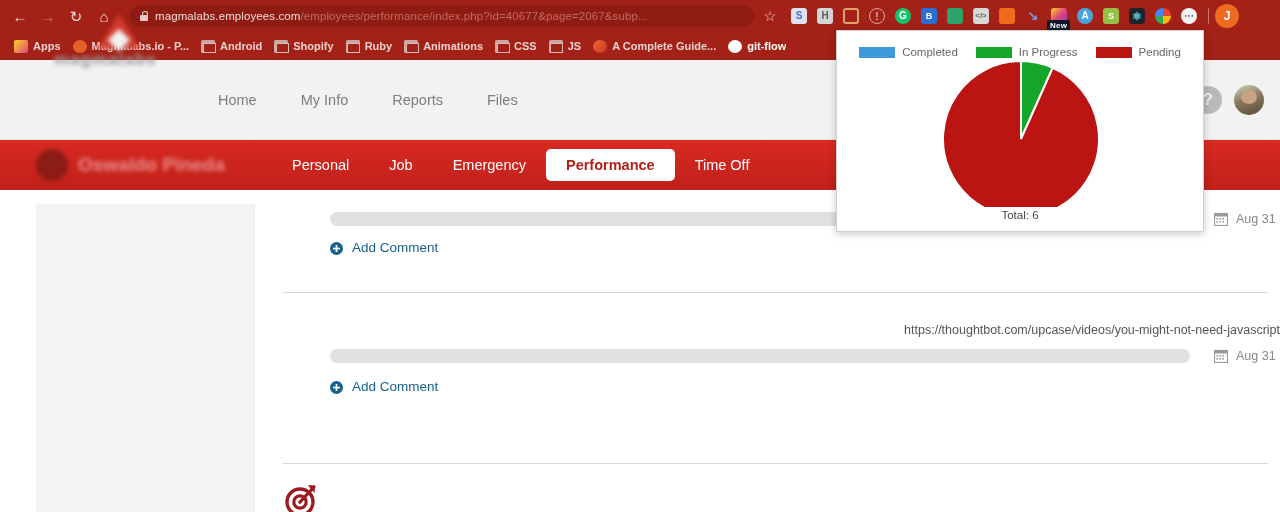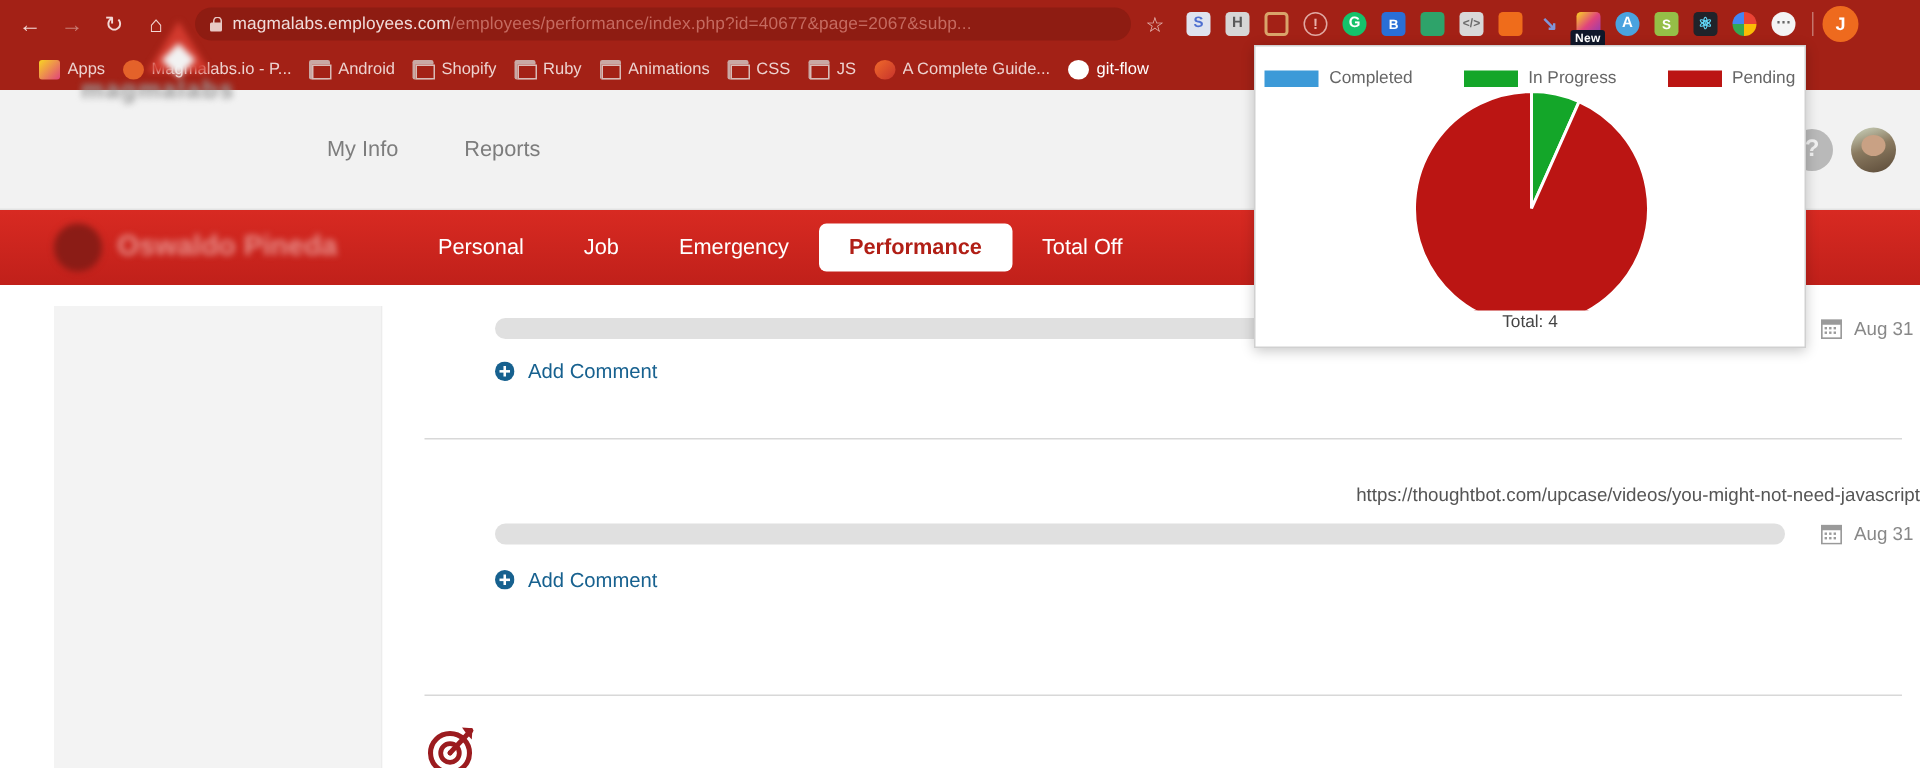--- a/index.html
+++ b/index.html
@@ -98,21 +98,22 @@
     background: #ee6a1e; color: #fff;
     font-size: 12px; font-weight: bold;
     display: flex; align-items: center; justify-content: center;
     flex: 0 0 auto; margin-right: 8px;
   }
 
   .bookmarks-row {
     position: absolute; left: 0; top: 32px;
     width: 1280px; height: 28px;
     display: flex; align-items: center;
-    padding-left: 20px;
+    padding-left: 8px;
+    font-weight: bold;
   }
   .bm {
     display: flex; align-items: center;
     height: 20px; padding: 0 6px;
     flex: 0 0 auto; max-width: 140px;
   }
   .bm .bmi {
     width: 14px; height: 13px; flex: 0 0 auto; margin-right: 5px;
     border-radius: 2px; position: relative;
   }
@@ -297,21 +298,21 @@
   .chart-overlay {
     position: absolute; left: 836px; top: 30px;
     width: 368px; height: 202px;
     background: #ffffff;
     border: 1px solid #d0d0d0;
     box-shadow: 0 2px 8px rgba(0,0,0,0.22);
     z-index: 50;
   }
   .chart-legend {
     display: flex; align-items: center; justify-content: center;
-    gap: 34px; height: 26px; padding-top: 16px;
+    gap: 18px; height: 26px; padding-top: 16px;
   }
   .lg { display: flex; align-items: center; gap: 7px; }
   .lg .sw { width: 36px; height: 11px; flex: 0 0 auto; }
   .lg .lb { font-size: 11.5px; color: #666666; }
   .pie-area {
     position: relative; width: 368px; height: 150px;
   }
   .pie-total {
     text-align: center; font-size: 11.5px; color: #444444;
     margin-top: 2px;
@@ -435,40 +436,42 @@
 </div>
 
 <div class="app-header"></div>
 
 <div class="logo-wrap">
   <div class="logo-mark"></div>
   <div class="logo-text">magmalabs</div>
 </div>
 
 <div class="mainnav">
+  <a href="#">Home</a>
   <a href="#">My Info</a>
   <a href="#">Reports</a>
+  <a href="#">Files</a>
 </div>
 
 <div class="hdr-right">
   <div class="help-circle">?</div>
   <div class="hdr-avatar"></div>
 </div>
 
 <div class="emp-bar">
   <div class="emp-id">
     <div class="emp-av"></div>
     <div class="emp-name">Oswaldo Pineda</div>
   </div>
   <div class="emp-tabs">
     <a href="#">Personal</a>
     <a href="#">Job</a>
     <a href="#">Emergency</a>
     <a href="#" class="active">Performance</a>
-    <a href="#">Total Off</a>
+    <a href="#">Time Off</a>
   </div>
 </div>
 
 <div class="body-wrap">
   <div class="left-rail"></div>
   <div class="side-panel"></div>
 
   <div class="content">
 
     <div class="goal" style="top:0px;">
@@ -578,14 +581,14 @@
     </div>
   </div>
 
   <div class="pie-area">
     <svg id="pie-svg" width="368" height="150" viewBox="0 0 368 150">
         <path d="M 184 82 L 184 4 A 78 78 0 0 1 215.72545815991242 10.74345430387713 Z" fill="#14a629" stroke="#ffffff" stroke-width="2"></path>
         <path d="M 184 82 L 215.72545815991242 10.74345430387713 A 78 78 0 1 1 183.99999999999997 4 Z" fill="#bb1513" stroke="#ffffff" stroke-width="2"></path>
       </svg>
   </div>
 
-  <div class="pie-total">Total: 4</div>
+  <div class="pie-total">Total: 6</div>
 </div>
 
 </body></html>

